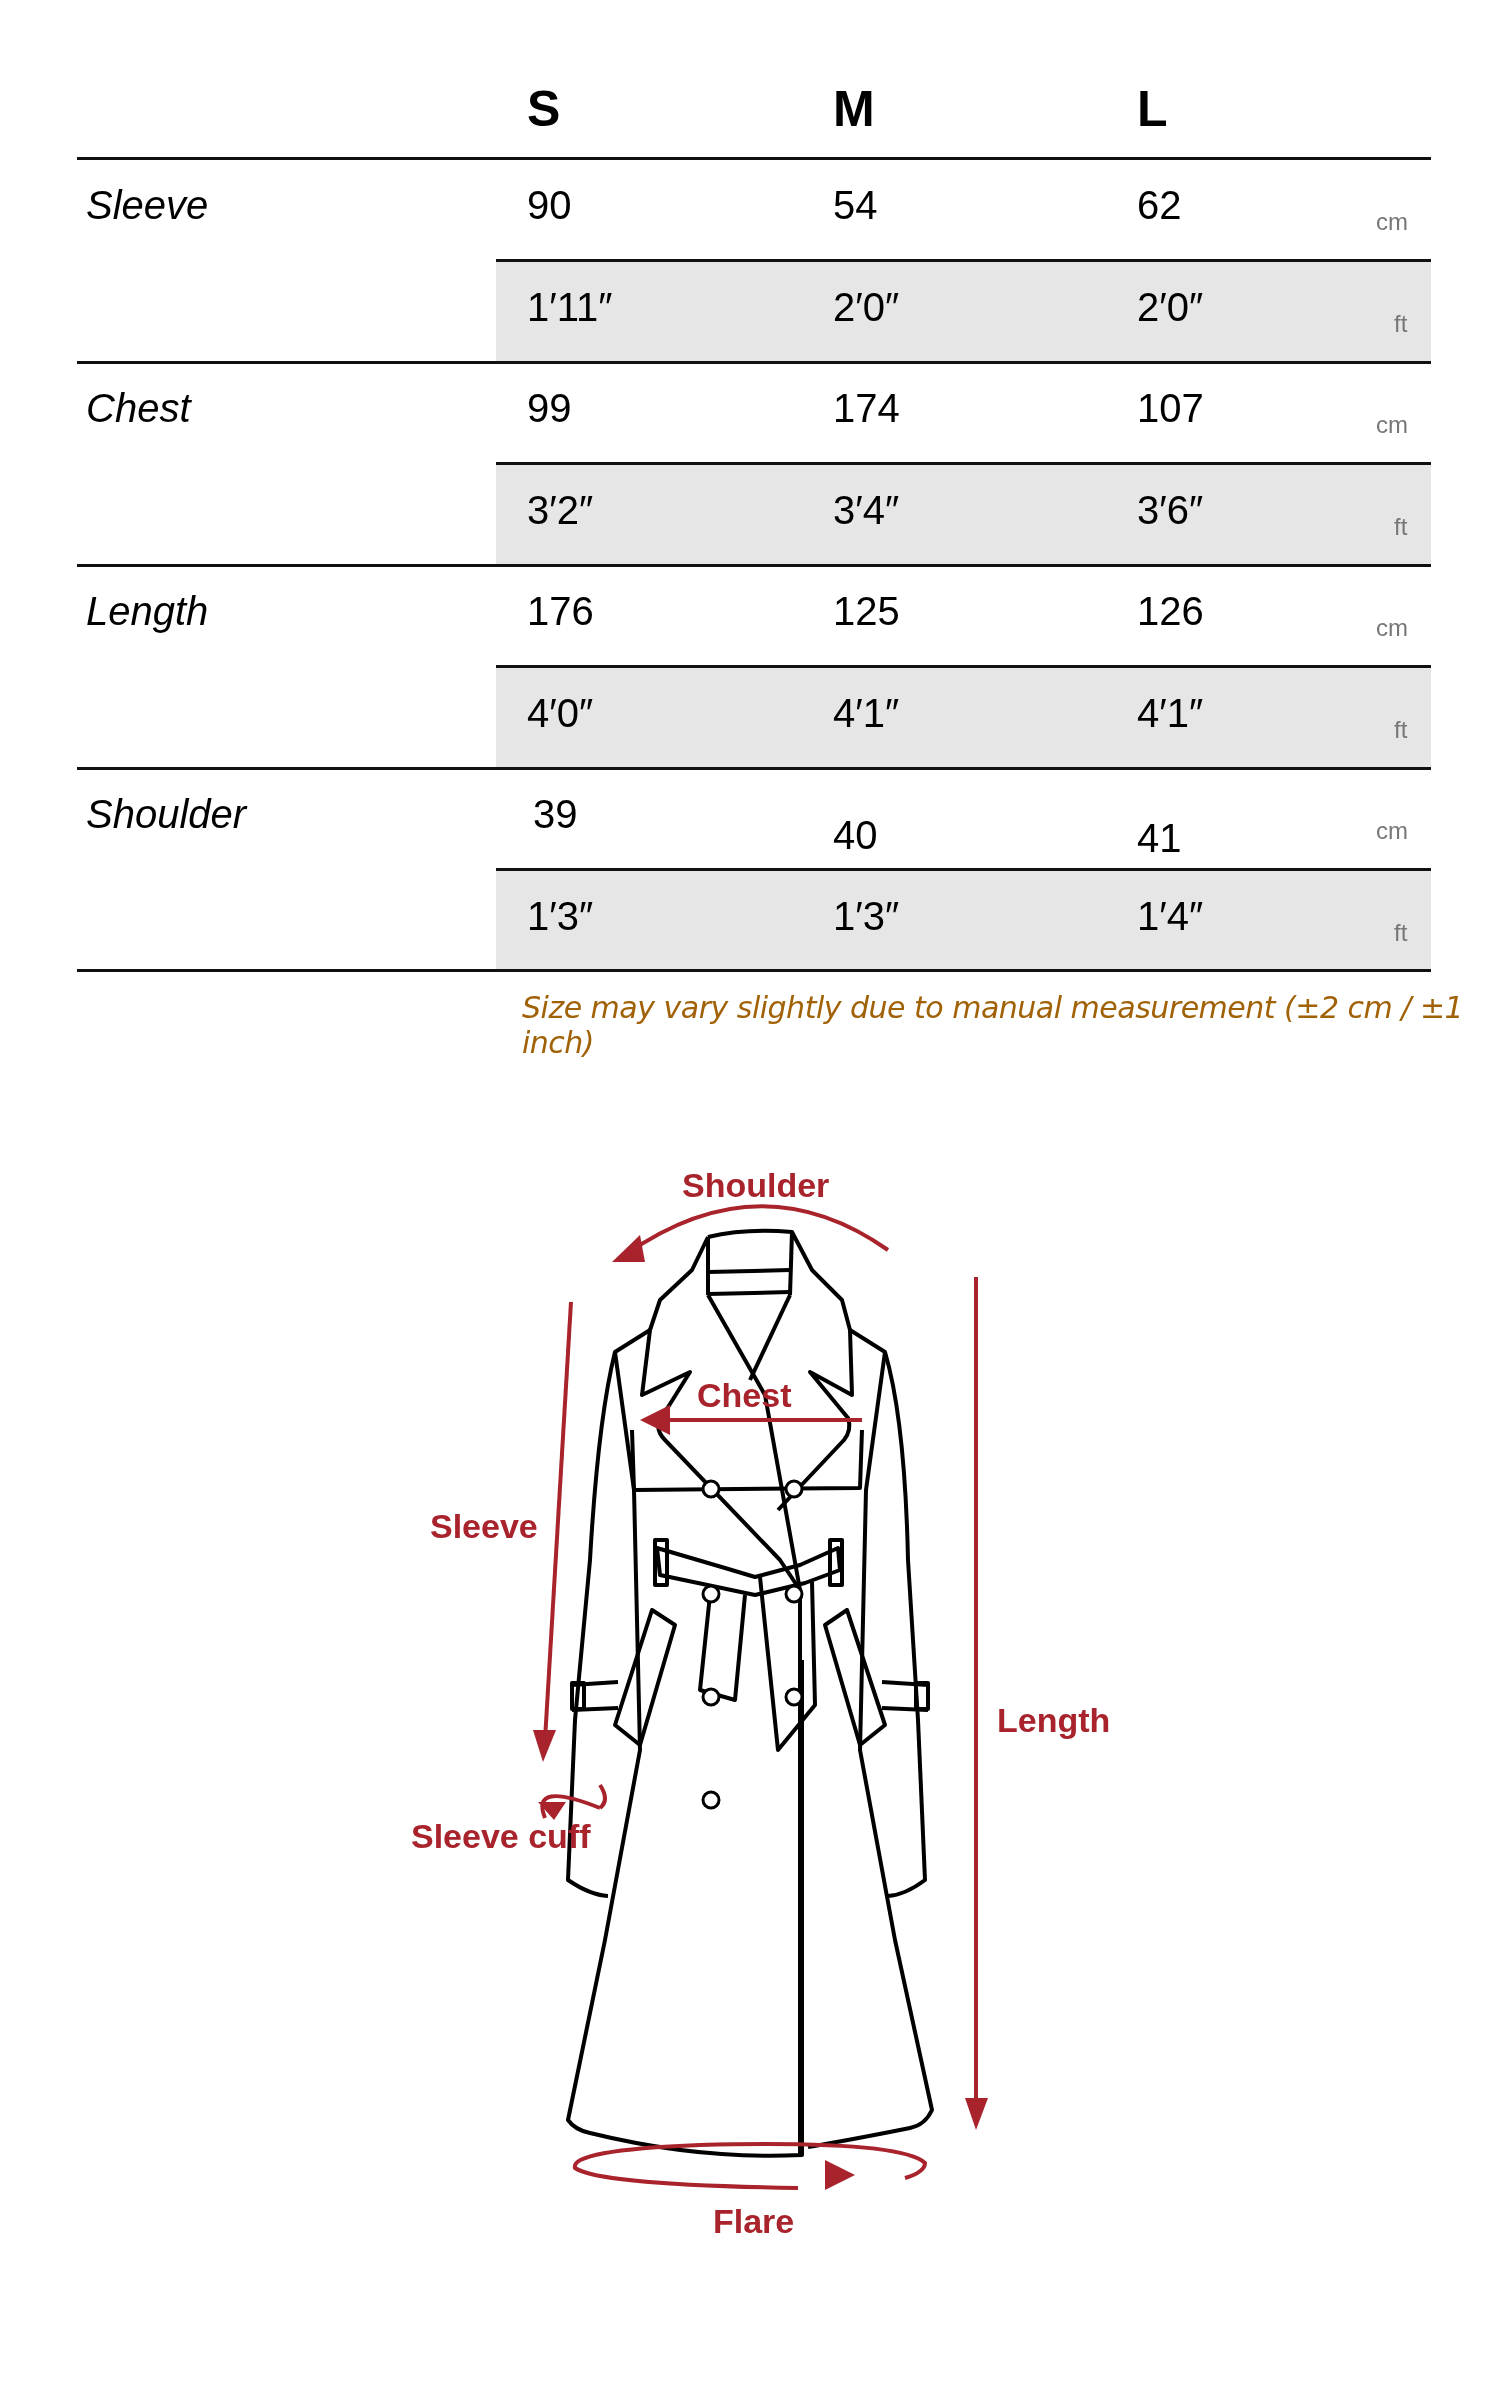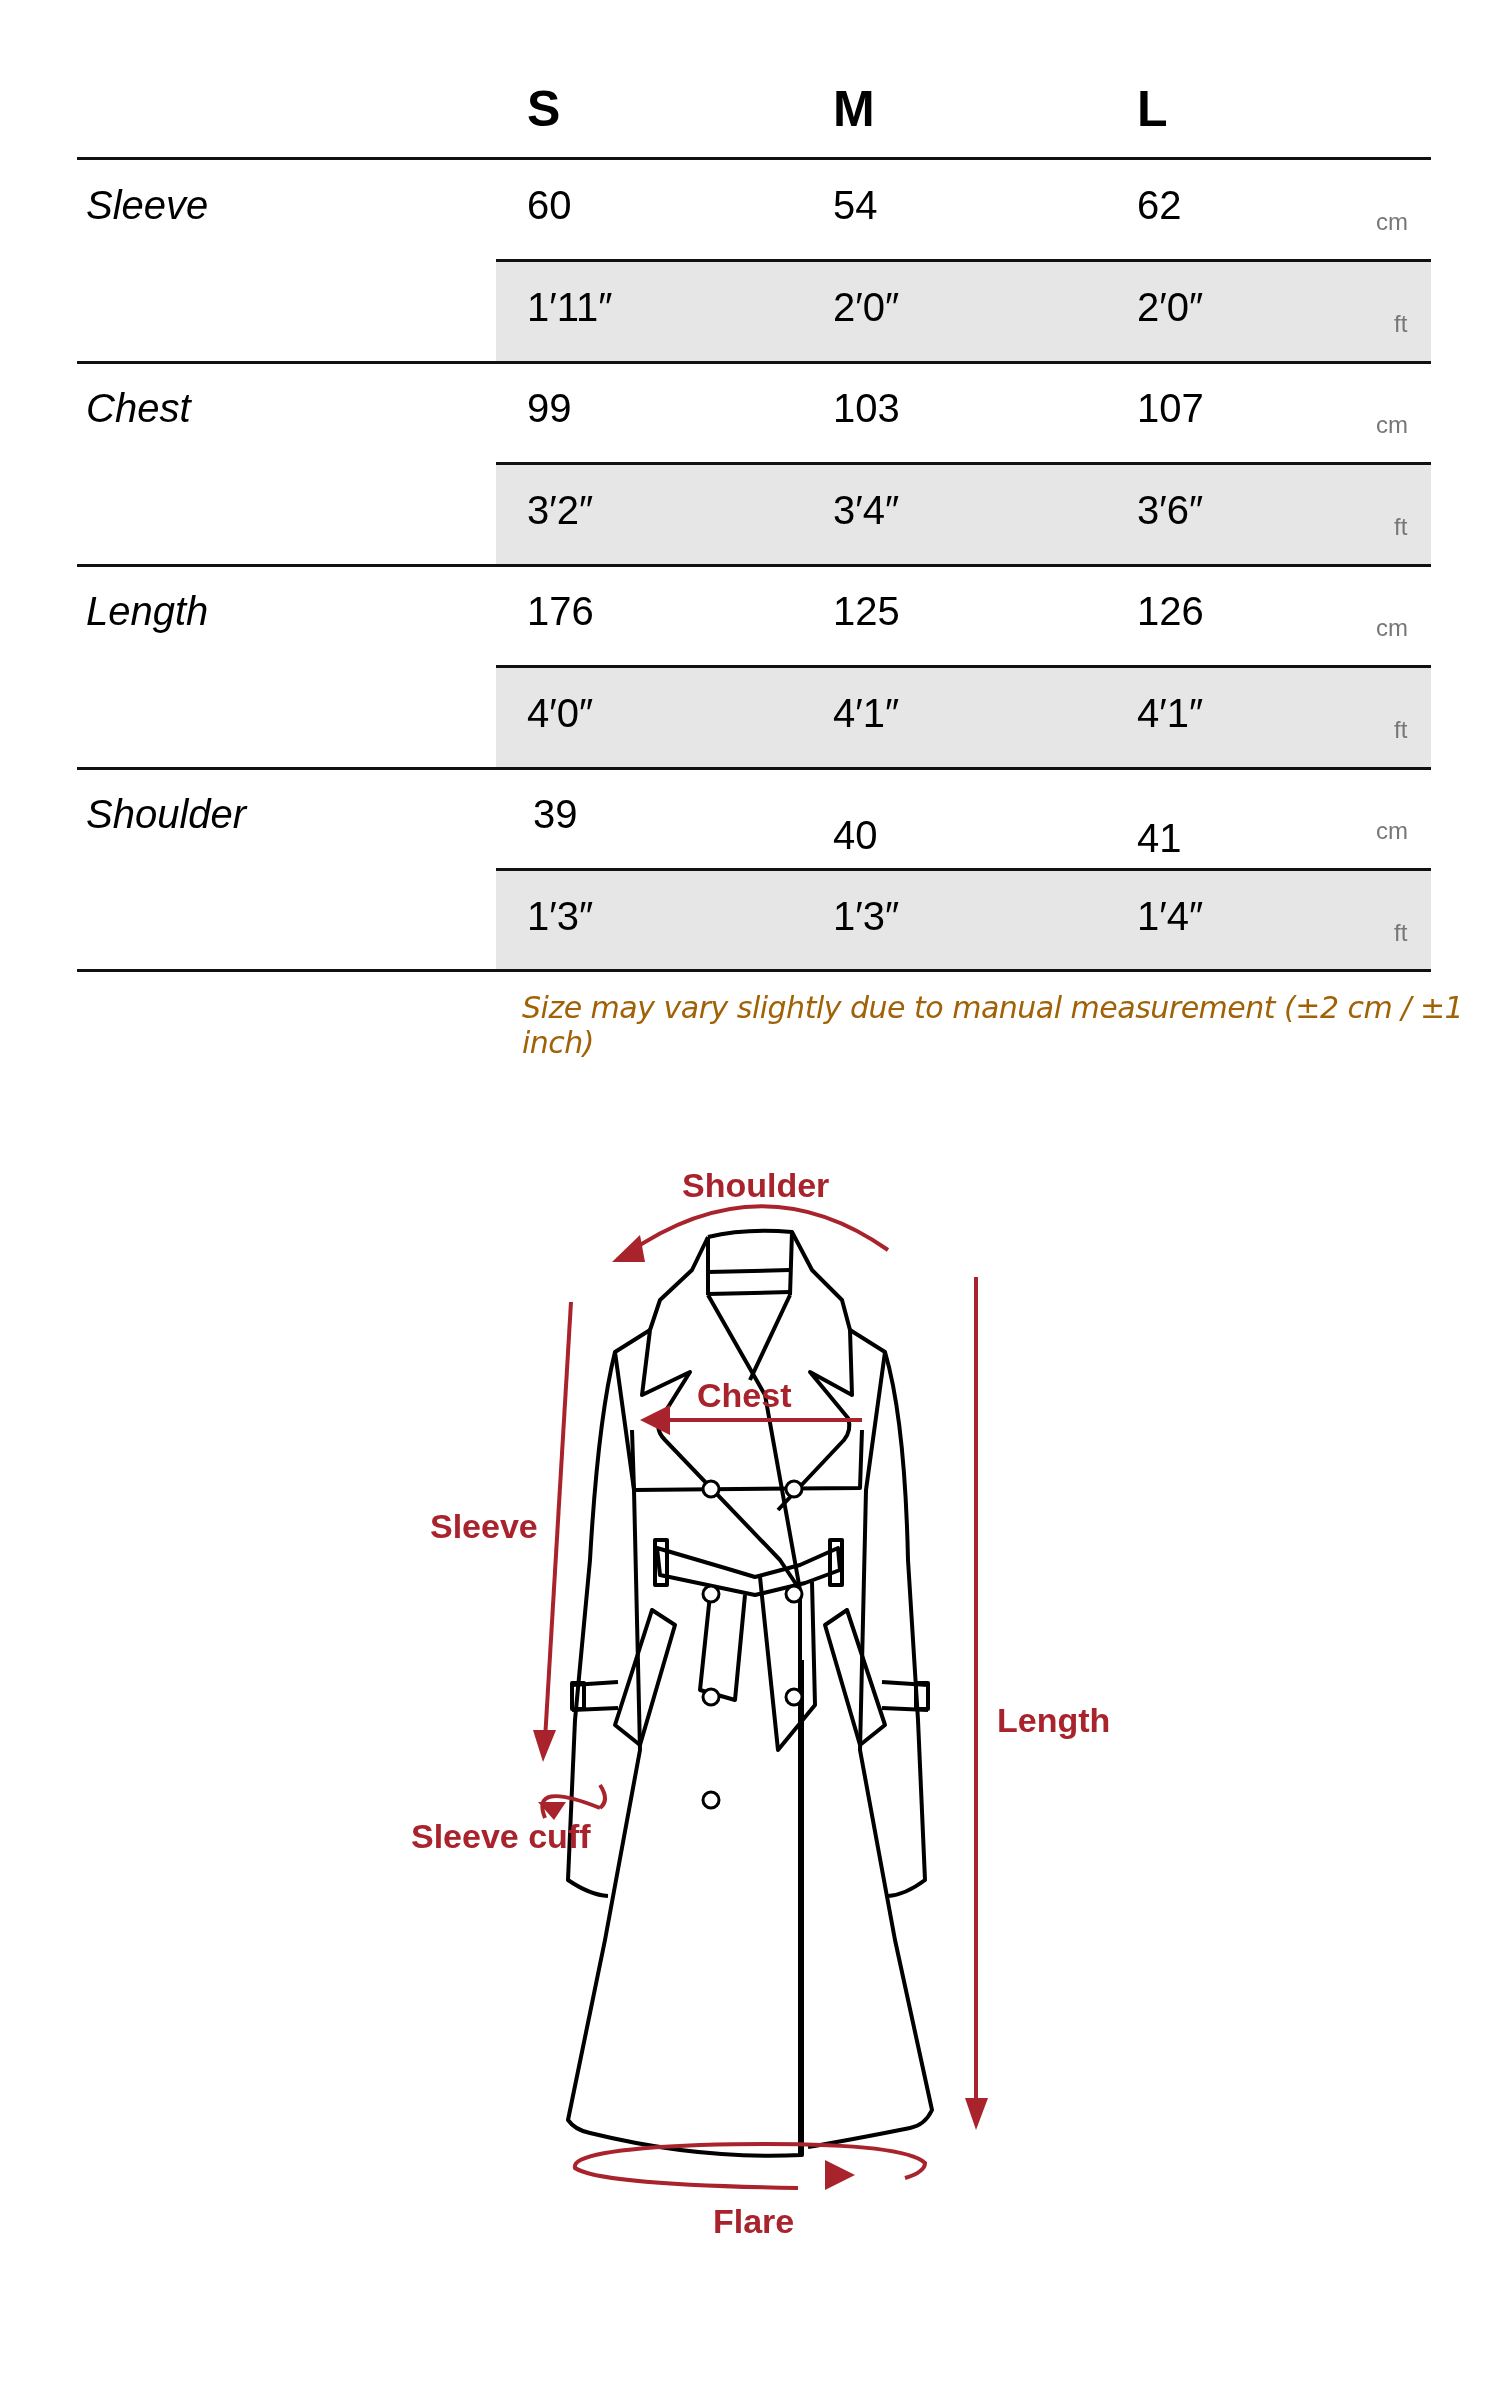--- a/index.html
+++ b/index.html
@@ -32,34 +32,34 @@
 <div class="line" style="left:77px;width:1354px;top:361px;"></div>
 <div class="line" style="left:496px;width:935px;top:462px;"></div>
 <div class="line" style="left:77px;width:1354px;top:564px;"></div>
 <div class="line" style="left:496px;width:935px;top:665px;"></div>
 <div class="line" style="left:77px;width:1354px;top:767px;"></div>
 <div class="line" style="left:496px;width:935px;top:868px;"></div>
 <div class="line" style="left:77px;width:1354px;top:969px;"></div>
 
 <div>
   <div class="label" style="top:183px;">Sleeve</div>
-  <div class="val" style="left:527px;top:183px;">60</div>
+  <div class="val" style="left:527px;top:183px;">90</div>
   <div class="val" style="left:833px;top:183px;">54</div>
   <div class="val" style="left:1137px;top:183px;">62</div>
   <div class="unit" style="top:208px;">cm</div>
   <div class="val" style="left:527px;top:285px;">1′11″</div>
   <div class="val" style="left:833px;top:285px;">2′0″</div>
   <div class="val" style="left:1137px;top:285px;">2′0″</div>
   <div class="unit ft" style="top:310px;">ft</div>
 </div>
 
 <div>
   <div class="label" style="top:386px;">Chest</div>
   <div class="val" style="left:527px;top:386px;">99</div>
-  <div class="val" style="left:833px;top:386px;">103</div>
+  <div class="val" style="left:833px;top:386px;">174</div>
   <div class="val" style="left:1137px;top:386px;">107</div>
   <div class="unit" style="top:411px;">cm</div>
   <div class="val" style="left:527px;top:488px;">3′2″</div>
   <div class="val" style="left:833px;top:488px;">3′4″</div>
   <div class="val" style="left:1137px;top:488px;">3′6″</div>
   <div class="unit ft" style="top:513px;">ft</div>
 </div>
 
 <div>
   <div class="label" style="top:589px;">Length</div>

